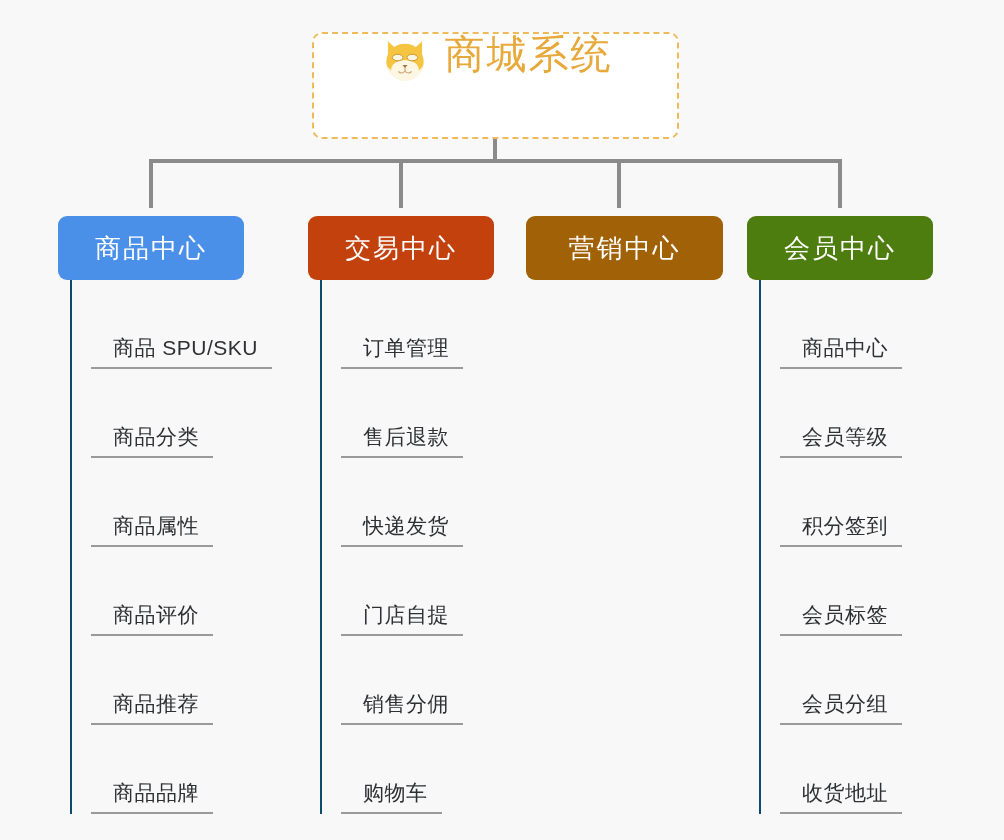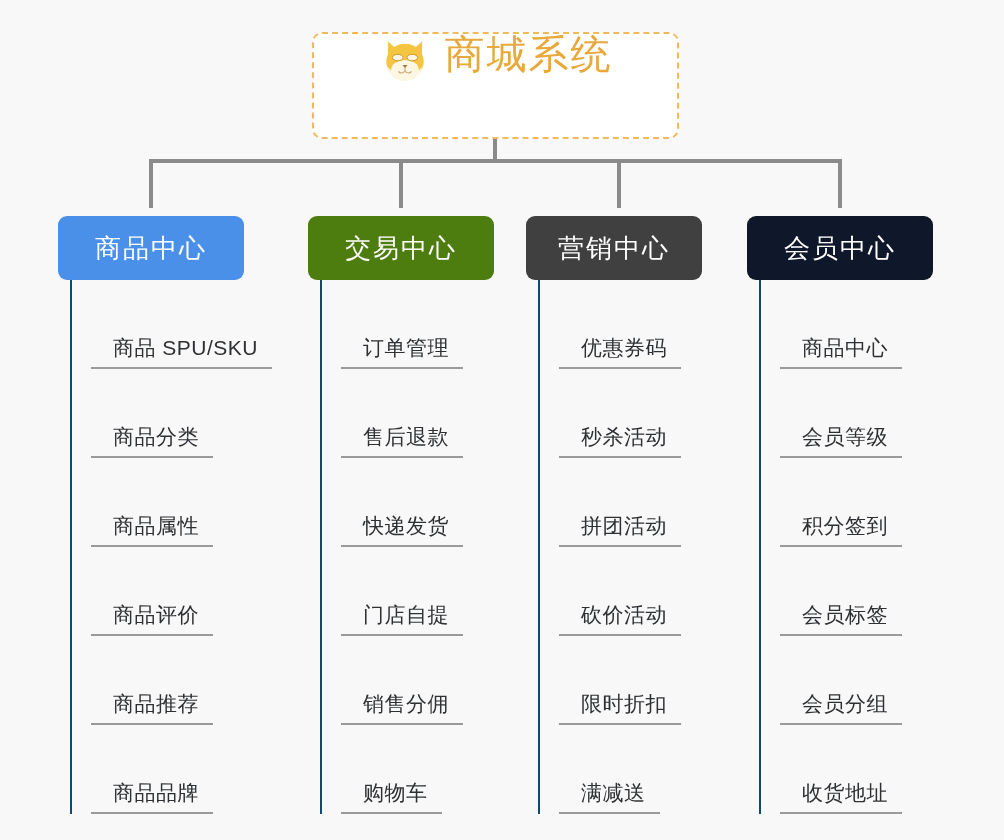--- a/index.html
+++ b/index.html
@@ -95,23 +95,23 @@
     display: flex;
     align-items: center;
     justify-content: center;
     color: #ffffff;
     font-size: 26px;
     letter-spacing: 2px;
     box-sizing: border-box;
     white-space: nowrap;
   }
   .branch-1 .branch-header { width: 186px; background: #4a90e8; }
-  .branch-2 .branch-header { width: 186px; background: #4d7c0f; }
-  .branch-3 .branch-header { width: 176px; background: #404040; }
-  .branch-4 .branch-header { width: 186px; background: #0f172a; }
+  .branch-2 .branch-header { width: 186px; background: #c2410c; }
+  .branch-3 .branch-header { width: 197px; background: #a16207; }
+  .branch-4 .branch-header { width: 186px; background: #4d7c0f; }
 
   
   .branch-body {
     position: relative;
     padding-left: 19px;
     margin-left: 12px;
     border-left: 2px solid #0c4a6e;
     padding-top: 0;
   }
 
@@ -207,40 +207,20 @@
           <span class="leaf-label">销售分佣</span>
         </div>
       <div class="leaf">
           <span class="leaf-label">购物车</span>
         </div>
     </div>
   </div>
 
   <div class="branch branch-3">
     <div class="branch-header">营销中心</div>
-    <div class="branch-body">
-      <div class="leaf">
-          <span class="leaf-label">优惠券码</span>
-        </div>
-      <div class="leaf">
-          <span class="leaf-label">秒杀活动</span>
-        </div>
-      <div class="leaf">
-          <span class="leaf-label">拼团活动</span>
-        </div>
-      <div class="leaf">
-          <span class="leaf-label">砍价活动</span>
-        </div>
-      <div class="leaf">
-          <span class="leaf-label">限时折扣</span>
-        </div>
-      <div class="leaf">
-          <span class="leaf-label">满减送</span>
-        </div>
-    </div>
   </div>
 
   <div class="branch branch-4">
     <div class="branch-header">会员中心</div>
     <div class="branch-body">
       <div class="leaf">
           <span class="leaf-label">商品中心</span>
         </div>
       <div class="leaf">
           <span class="leaf-label">会员等级</span>

